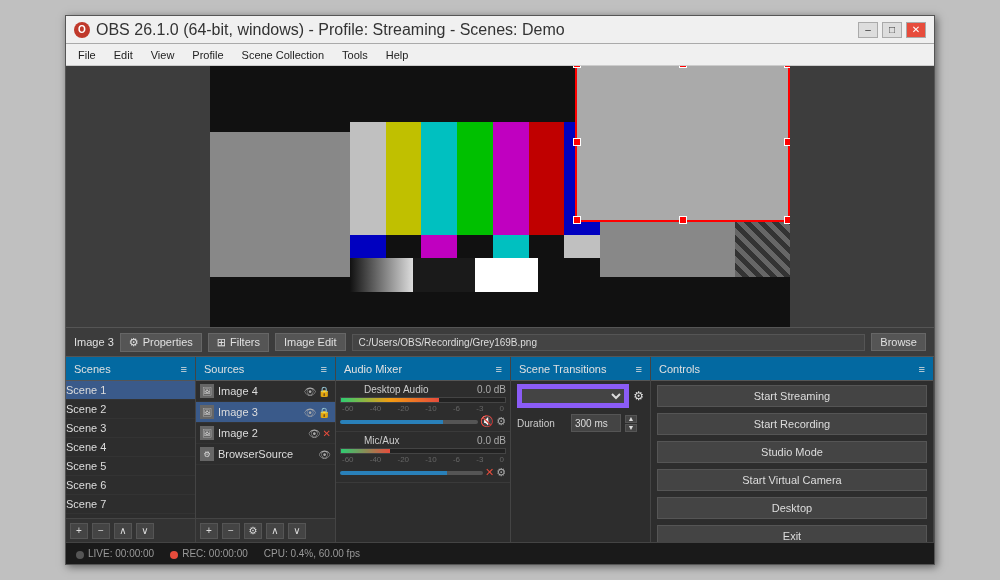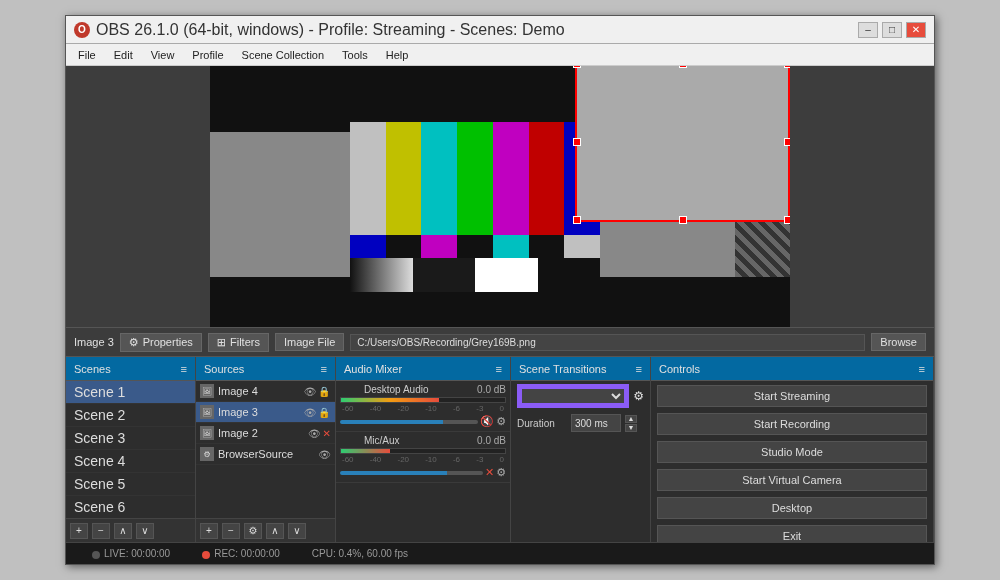--- a/index.html
+++ b/index.html
@@ -169,22 +169,22 @@
     }
     
     .scenes-panel {
       width: 130px;
     }
     .scenes-list {
       flex: 1;
       overflow-y: auto;
     }
     .scene-item {
-      padding: 3px 8px;
-      font-size: 14px;
+      padding: 3px 0;
+      font-size: 11px;
       color: #ddd;
       cursor: pointer;
       border-bottom: 1px solid #333;
     }
     .scene-item.active { background: #3a5a8a; }
     .panel-toolbar {
       height: 24px;
       background: #333;
       display: flex;
       align-items: center;
@@ -351,21 +351,20 @@
       gap: 16px;
       border-top: 1px solid #444;
       flex-shrink: 0;
       color: #999;
       font-size: 10px;
     }
     .status-item {
       display: flex;
       align-items: flex-end;
       gap: 4px;
-      margin-left: 16px;
     }
     .status-dot {
       width: 8px;
       height: 8px;
       border-radius: 50%;
     }
     .status-dot.live { background: #555; }
     .status-dot.rec { background: #e74c3c; }
     
     .preview-wrapper {
@@ -542,21 +541,21 @@
       <span class="source-bar-label">Image 3</span>
       <button class="source-bar-btn">
         <span>⚙</span>
         <span>Properties</span>
       </button>
       <button class="source-bar-btn">
         <span>⊞</span>
         <span>Filters</span>
       </button>
       <button class="source-bar-btn">
-        <span>Image File</span>
+        <span>Image Edit</span>
       </button>
       <span class="source-bar-path">C:/Users/OBS/Recording/Grey169B.png</span>
       <button class="source-bar-btn">
         <span>Browse</span>
       </button>
     </div>
 
     <div class="bottom-panels">
       <div class="panels-row">
 

